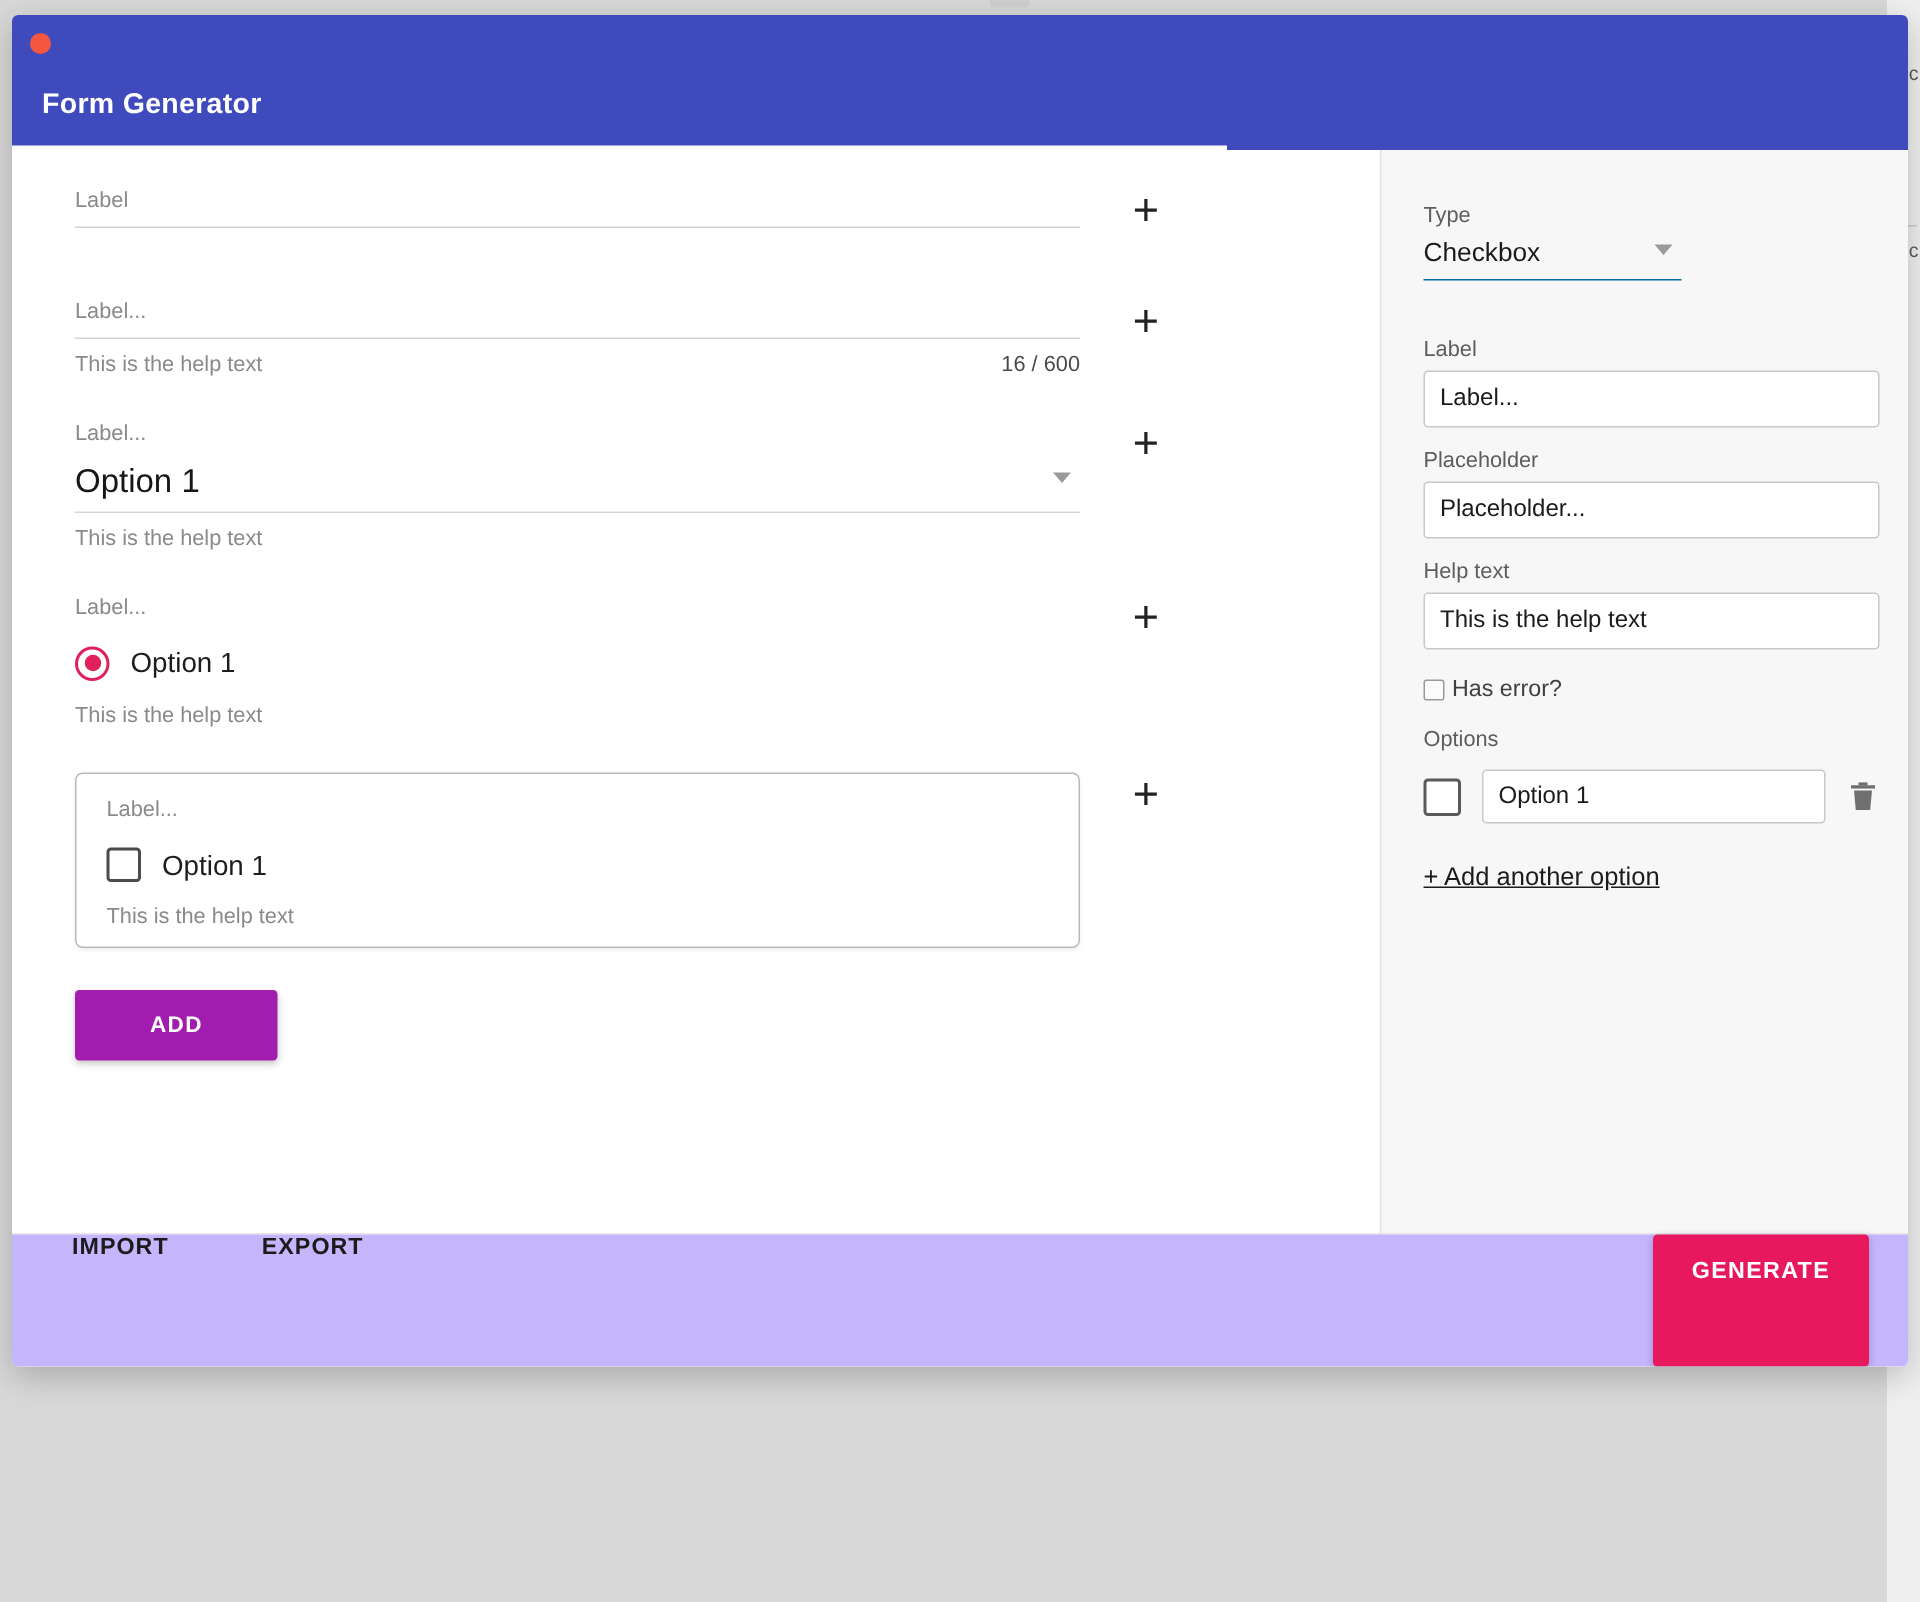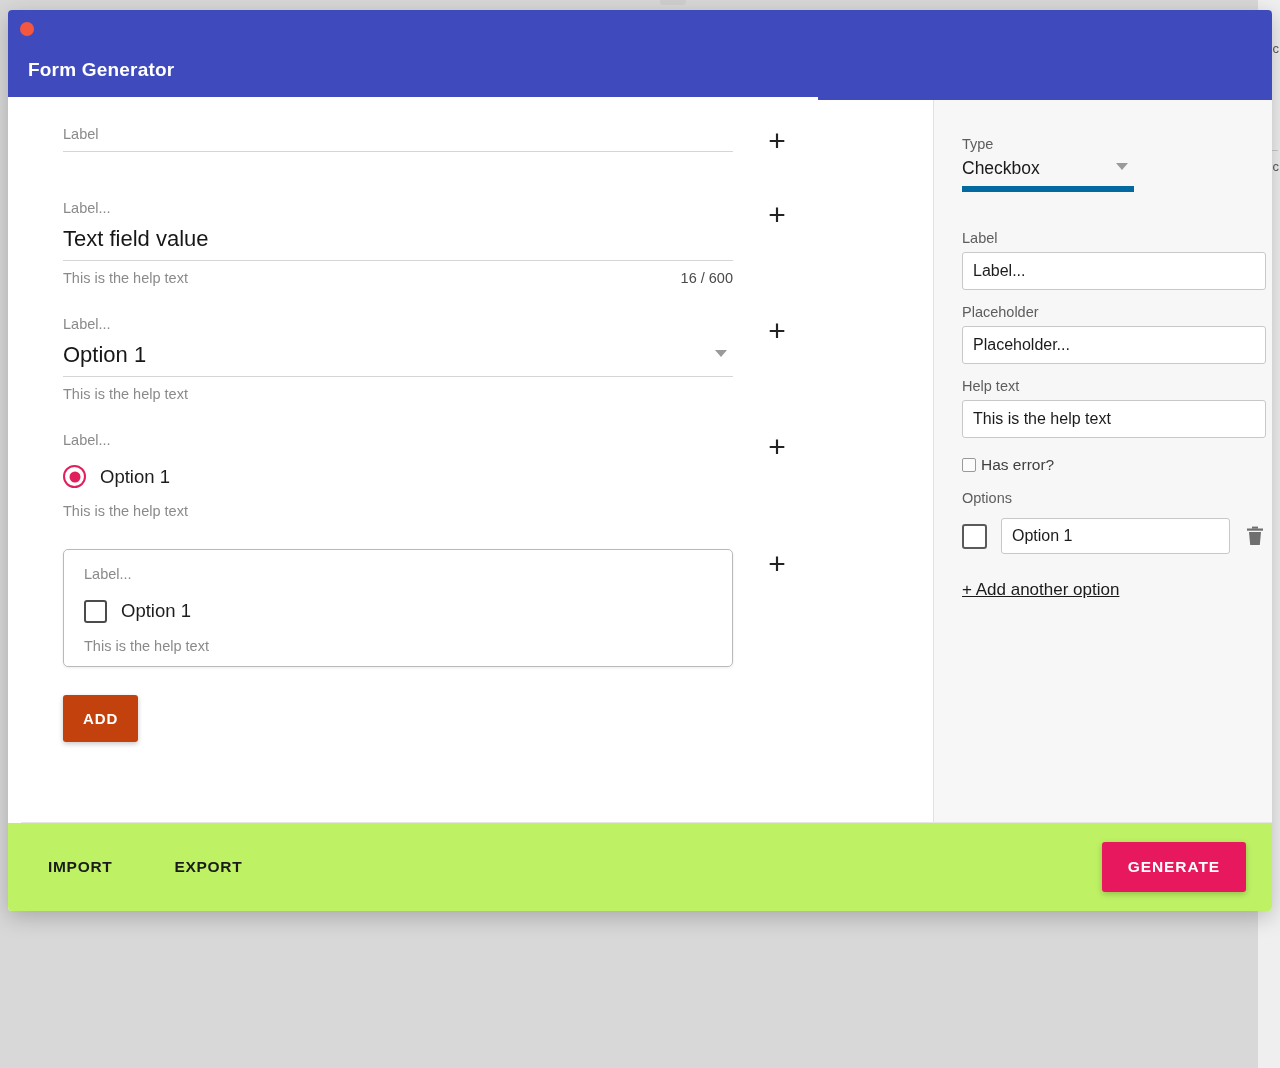--- a/index.html
+++ b/index.html
@@ -111,21 +111,20 @@
     height: 3px;
     background: #ffffff;
   }
 
   
   .body {
     flex: 1 1 auto;
     display: flex;
     min-height: 0;
     border-bottom: 1px solid #e6e6e6;
-    margin-left: 13px;
   }
 
   .canvas {
     width: 912px;
     flex: 0 0 912px;
     background: #ffffff;
     padding: 26px 0 0 0;
     box-sizing: border-box;
     overflow: hidden;
     position: relative;
@@ -248,26 +247,26 @@
   }
 
   .spacer-lg { height: 44px; }
   .spacer-md { height: 30px; }
 
   .add-wrap {
     padding: 28px 0 0 42px;
   }
   .add-action {
     display: inline-block;
-    background: #c2410c;
+    background: #a21caf;
     color: #ffffff;
     font-size: 15px;
     font-weight: bold;
     letter-spacing: 0.9px;
-    padding: 15px 20px;
+    padding: 15px 50px;
     border-radius: 3px;
     box-shadow: 0 2px 5px rgba(0,0,0,0.22);
     cursor: pointer;
     user-select: none;
   }
 
   
   .sidebar {
     flex: 1 1 auto;
     background: #f7f7f8;
@@ -275,21 +274,21 @@
     padding: 36px 28px 20px 28px;
     box-sizing: border-box;
   }
   .side-lbl {
     font-size: 14.5px;
     color: #5d5d5d;
     margin-bottom: 6px;
   }
   .type-select {
     width: 172px;
-    border-bottom: 6px solid #0369a1;
+    border-bottom: 1px solid #0369a1;
     display: flex;
     align-items: center;
     justify-content: space-between;
     padding-bottom: 7px;
   }
   .type-val {
     font-size: 17.5px;
     color: #1b1b1b;
   }
   .side-gap { height: 38px; }
@@ -369,23 +368,22 @@
     color: #1b1b1b;
     cursor: pointer;
     display: inline-block;
     text-decoration: underline;
   }
 
   
   .footer {
     flex: 0 0 auto;
     height: 88px;
-    background: #bef264;
-    display: flex;
-    align-items: center;
+    background: #c4b5fd;
+    display: flex;
     padding: 0 26px 0 40px;
   }
   .foot-btn {
     font-size: 15.5px;
     font-weight: bold;
     letter-spacing: 0.7px;
     color: #1b1b1b;
     cursor: pointer;
     user-select: none;
   }
@@ -435,21 +433,20 @@
             <div class="underline"></div>
           </div>
           <div class="add-btn">+</div>
         </div>
 
         <div class="spacer-lg"></div>
 
         <div class="field-row">
           <div class="field-box">
             <div class="lbl">Label...</div>
-            <div class="val">Text field value</div>
             <div class="underline"></div>
             <div class="help-row">
               <div class="help">This is the help text</div>
               <div class="counter">16 / 600</div>
             </div>
           </div>
           <div class="add-btn">+</div>
         </div>
 
         <div class="spacer-md"></div>

